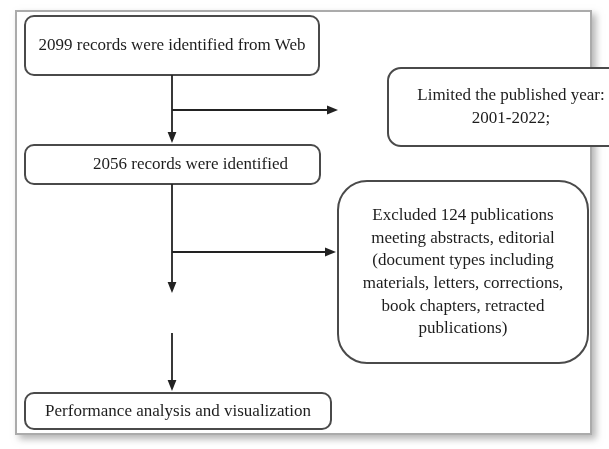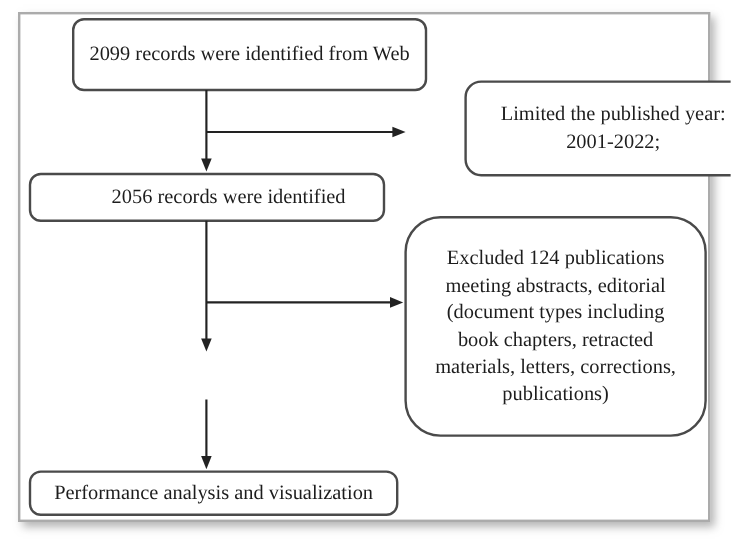--- a/index.html
+++ b/index.html
@@ -34,21 +34,21 @@
     display:flex;flex-direction:column;
     justify-content:center;align-items:center;
     text-align:center;
     font-size:17px;line-height:1.33;
     padding:2px 6px;
   }
   .box .line{display:block;white-space:nowrap;}
   .rounded-sm{border-radius:10px;}
   .rounded-md{border-radius:14px;margin-left:48px;}
   .rounded-lg{border-radius:30px;}
-  #box-2099{left:7px;top:3px;width:296px;height:61px;margin-left:36px;}
+  #box-2099{left:7px;top:3px;width:296px;height:61px;}
   #box-limit{left:322px;top:55px;width:248px;height:80px;}
   #box-2056{left:7px;top:132px;width:297px;height:41px;padding-left:42px;}
   #box-excluded{left:320px;top:168px;width:252px;height:184px;}
   #box-1932{left:7px;top:282px;width:297px;height:40px;}
   #box-performance{left:7px;top:380px;width:308px;height:38px;}
   #arrow-layer{
     position:absolute;left:0;top:0;width:577px;height:425px;
     pointer-events:none;
   }
   #arrow-layer line{stroke:var(--arrow);stroke-width:1.8;}
@@ -70,22 +70,22 @@
     </div>
 
     <div class="box rounded-sm" id="box-2056">
       <span class="line">2056 records were identified</span>
     </div>
 
     <div class="box rounded-lg" id="box-excluded">
       <span class="line">Excluded 124 publications</span>
       <span class="line">meeting abstracts, editorial</span>
       <span class="line">(document types including</span>
+      <span class="line">materials, letters, corrections,</span>
       <span class="line">book chapters, retracted</span>
-      <span class="line">materials, letters, corrections,</span>
       <span class="line">publications)</span>
     </div>
 
 
     <div class="box rounded-sm" id="box-performance">
       <span class="line">Performance analysis and visualization</span>
     </div>
 
     <svg id="arrow-layer" viewBox="0 0 577 425">
       <g>

